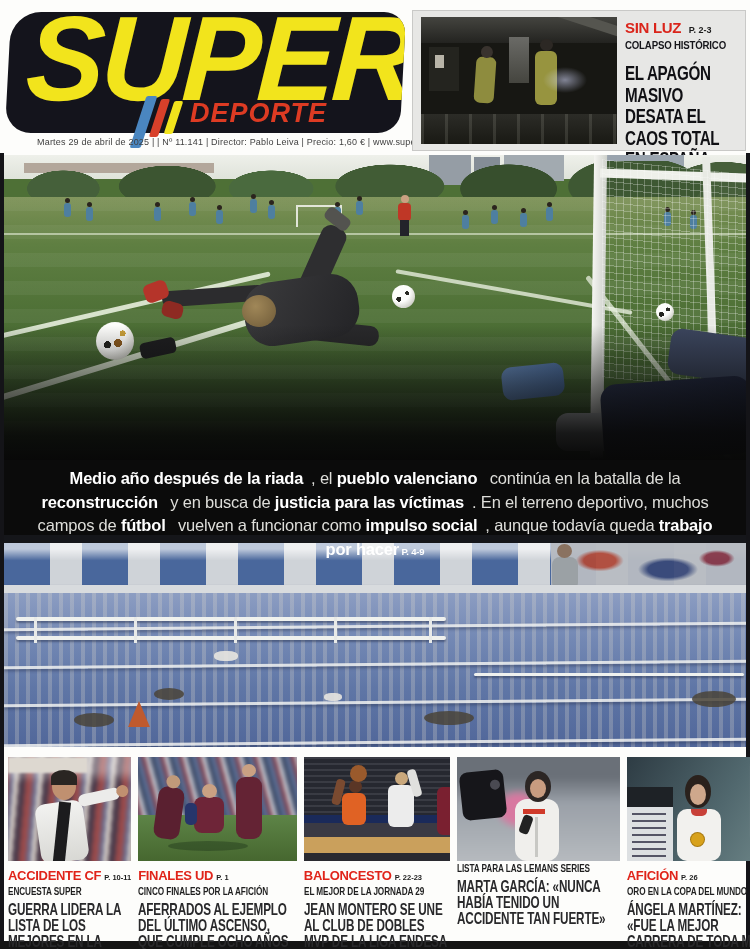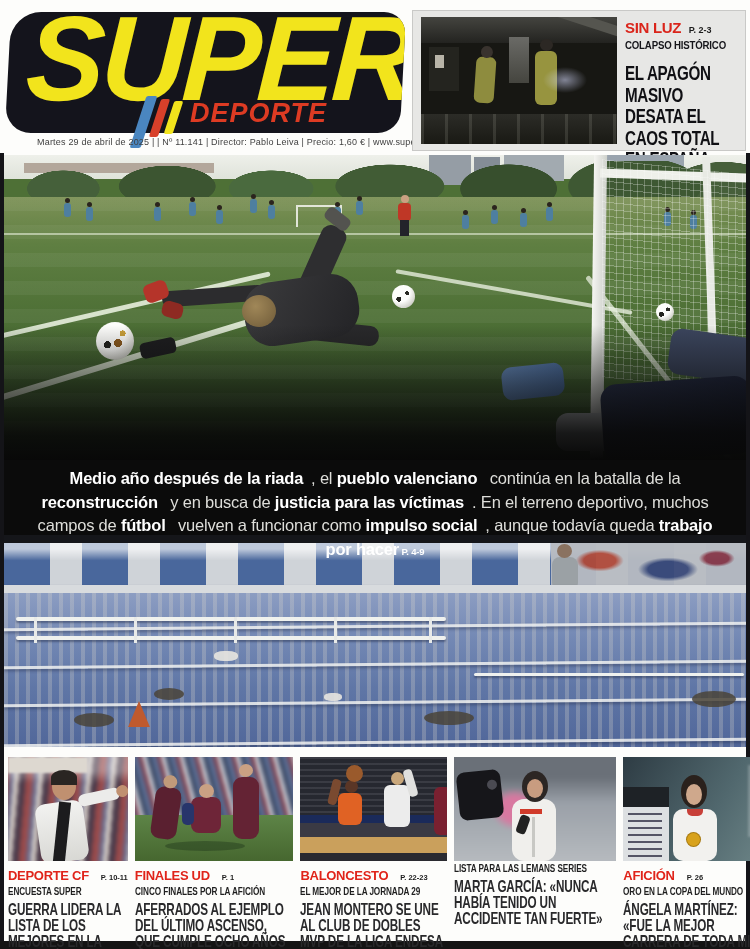--- a/index.html
+++ b/index.html
@@ -155,21 +155,21 @@
   .s-legs{left:552px;top:54px;width:17px;height:46px;background:#3a4a6e;border-radius:6px;transform:rotate(10deg);}
   .s-shoes{left:546px;top:98px;width:22px;height:8px;background:#23232a;border-radius:3px;}
 
   
   #bottom-strip{left:8px;top:757px;width:734px;height:182px;display:flex;gap:7px;}
   .story{position:relative;flex:1 1 0;}
   .thumb{position:relative;width:100%;height:104px;overflow:hidden;background:#888;}
   .thumb .l{position:absolute;display:block;}
   .story-head{margin-top:5px;white-space:nowrap;}
   .sec{font-size:13px;font-weight:800;color:#e0241a;letter-spacing:-.3px;}
-  .pg{font-size:7.5px;font-weight:700;color:#1c1c1c;margin-left:12px;}
+  .pg{font-size:7.5px;font-weight:700;color:#1c1c1c;margin-left:3px;}
   .kick{margin-top:2px;font-size:10px;font-weight:700;color:#1f1f1f;letter-spacing:-.1px;
         width:122%;transform:scaleX(.82);transform-origin:0 0;white-space:nowrap;}
   .hl{margin:4px 0 0;font-size:16.5px;line-height:16px;font-weight:800;color:#29292b;letter-spacing:-.2px;
       width:141%;transform:scaleX(.71);transform-origin:0 0;}
 
   
   .thumb-0 .l1{inset:-4px;filter:blur(2px);background:
      linear-gradient(180deg, rgba(255,255,255,.35) 0 18px, rgba(255,255,255,0) 30px),
      repeating-linear-gradient(95deg, #9a4a4a 0 7px, #6a6a8a 7px 12px, #d8d0c8 12px 17px, #4a3a4a 17px 24px);}
   .thumb-0 .l2{left:0;top:0;width:80px;height:16px;background:#ddd8d0;filter:blur(1px);}
@@ -376,21 +376,21 @@
     <article class="story">
       <div class="thumb thumb-0">
         <i class="l l1"></i>
         <i class="l l2"></i>
         <i class="l l3"></i>
         <i class="l l4"></i>
         <i class="l l5"></i>
         <i class="l l6"></i>
       </div>
       <div class="story-head">
-        <span class="sec">DEPORTE CF</span><span class="pg">P. 10-11</span>
+        <span class="sec">ACCIDENTE CF</span><span class="pg">P. 10-11</span>
       </div>
       <div class="kick">ENCUESTA SUPER</div>
       <h3 class="hl">GUERRA LIDERA LA LISTA DE LOS MEJORES EN LA REACCIÓN DEL EQUIPO</h3>
     </article>
 
     <article class="story">
       <div class="thumb thumb-1">
         <i class="l l1"></i>
         <i class="l l2"></i>
         <i class="l l3"></i>

